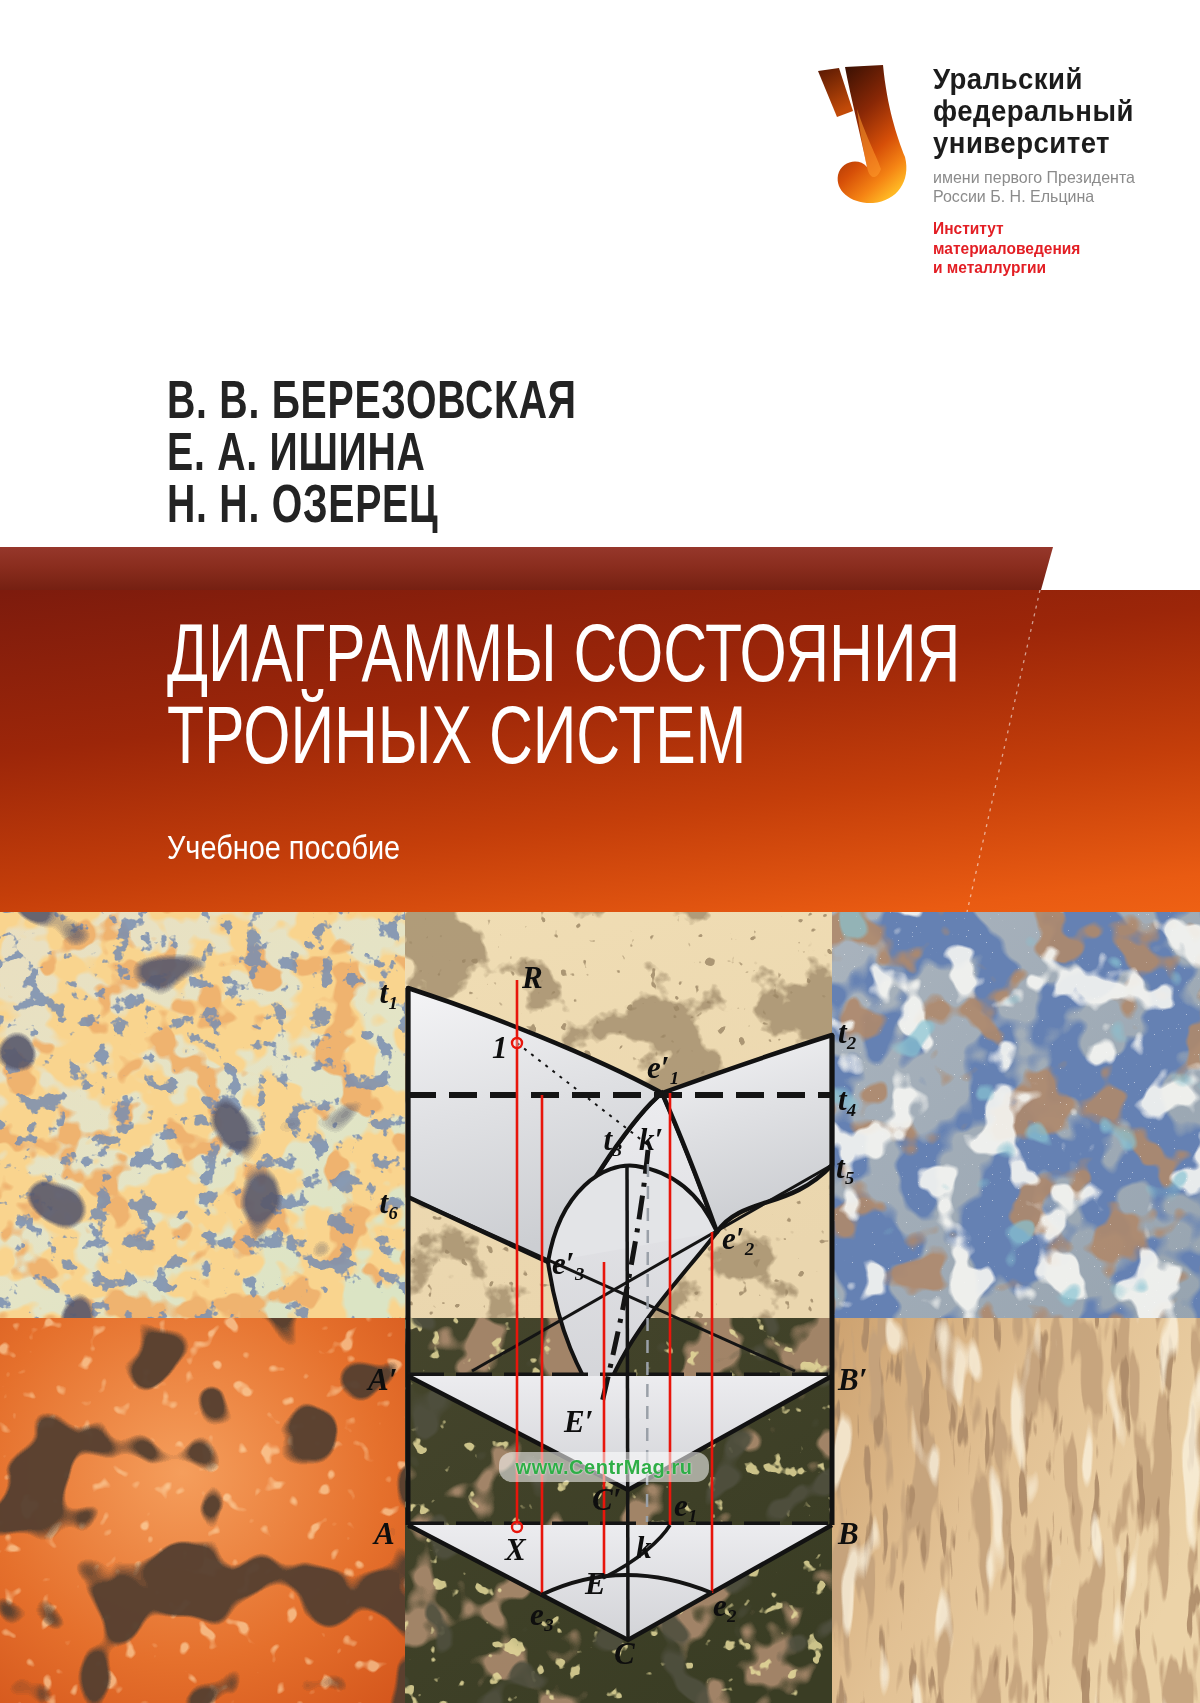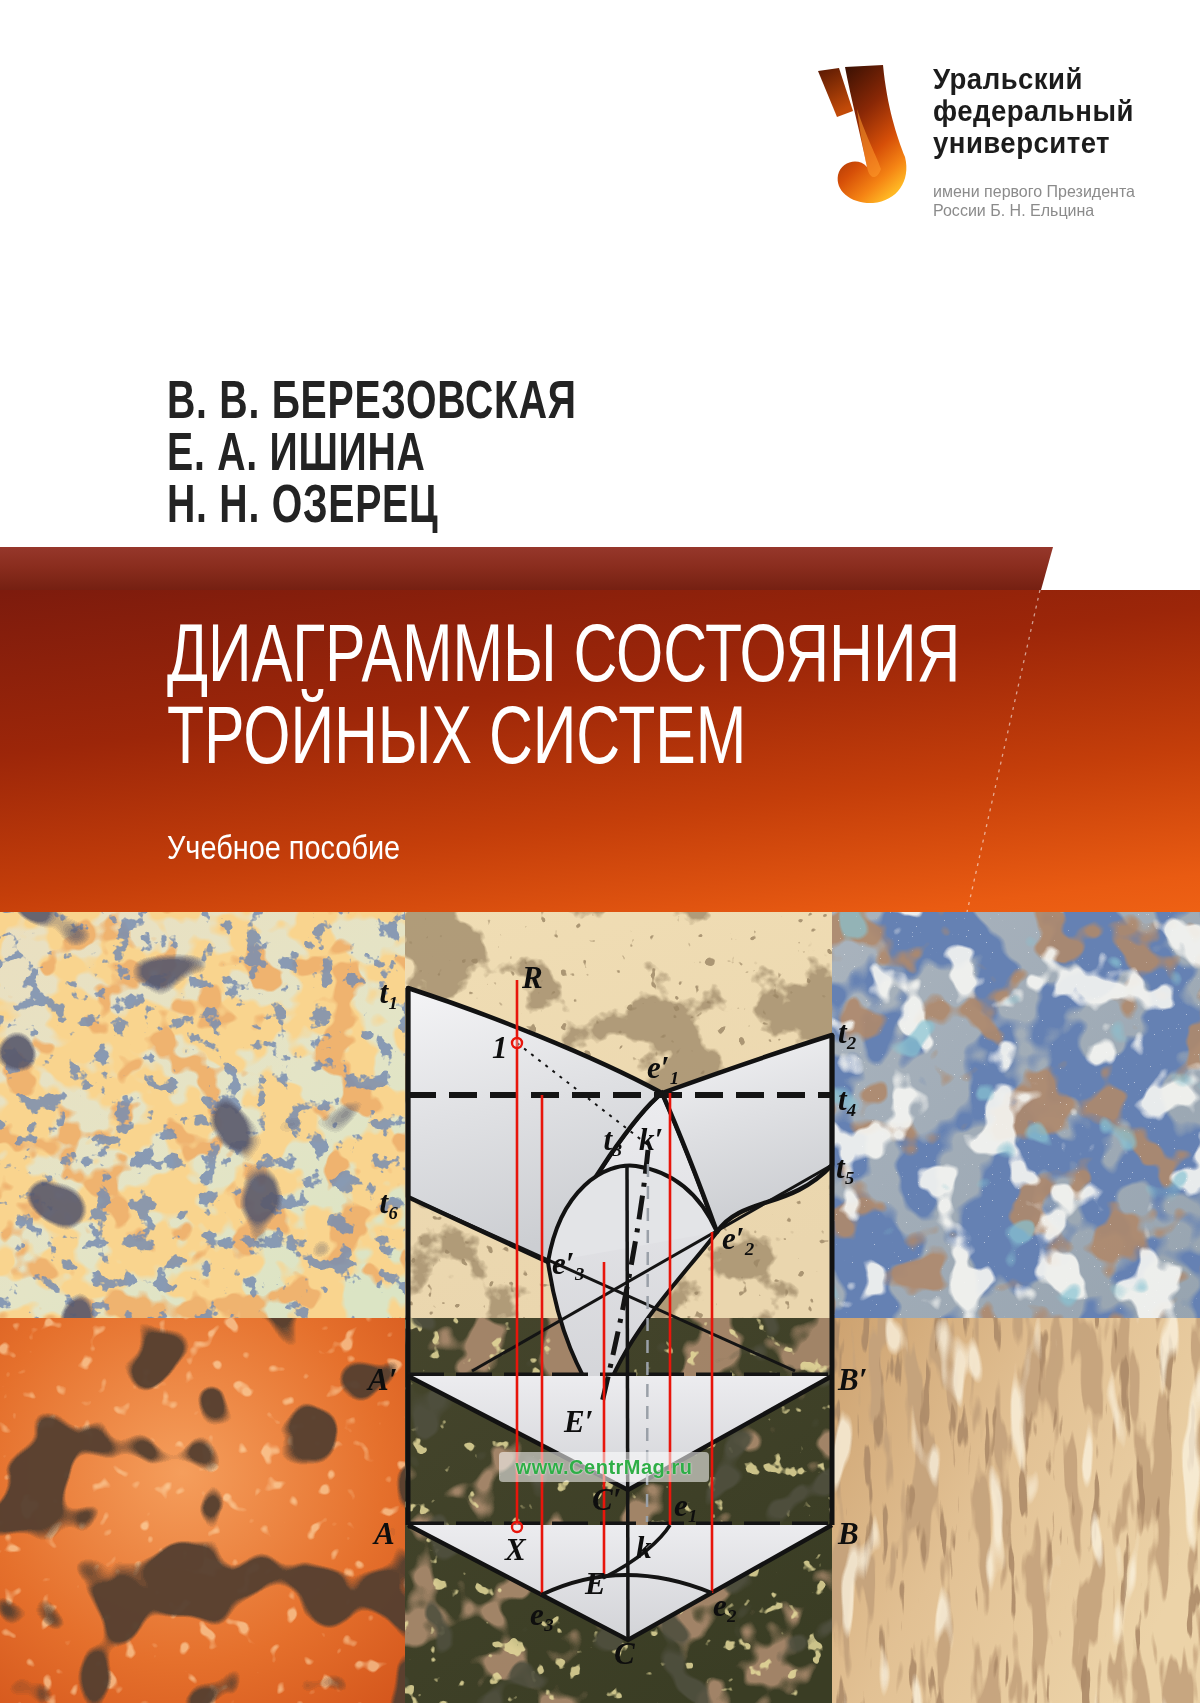--- a/index.html
+++ b/index.html
@@ -5,21 +5,21 @@
   html,body{margin:0;padding:0;background:#ffffff;}
   .cover{position:relative;width:1200px;height:1703px;background:#ffffff;overflow:hidden;
          font-family:"Liberation Sans",sans-serif;padding-left:16px;}
 
   
   .logo-block{position:absolute;left:815px;top:55px;width:360px;height:230px;}
   .logo-mark{position:absolute;left:0px;top:10px;width:100px;height:140px;}
   .logo-text{position:absolute;left:118px;top:8px;}
   .uni-line{font-weight:bold;font-size:29px;line-height:32px;color:#1c1c1c;
             transform:scaleX(.95);transform-origin:left top;letter-spacing:.5px;white-space:nowrap;}
-  .uni-sub{margin-top:23px;}
+  .uni-sub{margin-top:9px;}
   .uni-sub div{font-size:16.5px;line-height:19px;color:#8b8b8b;transform:scaleX(.97);
                transform-origin:left top;white-space:nowrap;}
   .uni-inst{margin-top:13px;}
   .uni-inst div{font-size:16px;line-height:19.5px;font-weight:bold;color:#e31e24;
                 transform:scaleX(.97);transform-origin:left top;white-space:nowrap;}
 
   
   .authors{position:absolute;left:167px;top:350px;margin-top:24px;}
   .author-line{font-weight:bold;font-size:53px;line-height:52px;color:#232323;
                transform:scaleX(.74);transform-origin:left top;letter-spacing:1px;white-space:nowrap;}
@@ -47,21 +47,21 @@
   .t-bc{left:405px;top:406px;width:427px;height:385px;}
   .t-br{left:832px;top:406px;width:368px;height:385px;}
 
   
   .diagram{position:absolute;left:0;top:912px;width:1200px;height:791px;}
   .dlabel{font-family:"Liberation Serif","DejaVu Serif",serif;font-style:italic;
           font-weight:bold;fill:#0e0e0e;}
 
   
   .watermark{position:absolute;left:499px;top:1452px;width:210px;height:30px;
-             background:rgba(255,255,255,.55);border-radius:4px;display:flex;
+             background:rgba(255,255,255,.55);border-radius:13px;display:flex;
              align-items:center;justify-content:center;}
   .watermark span{color:#2fae47;font-weight:bold;font-size:20px;letter-spacing:.5px;
                   text-shadow:0 0 2px #ffffff;white-space:nowrap;}
 </style>
 </head>
 <body>
 
 <div class="cover">
 
   <div class="logo-block">
@@ -85,20 +85,25 @@
                C46,72 36,34 30,2 Z" fill="url(#flame)"></path>
       <path d="M52,102 C48,84 44,60 42,44 C52,74 62,92 66,104 C62,116 54,114 52,102 Z" fill="#ff9a2e" opacity="0.55"></path>
     </svg>
     <div class="logo-text">
       <div class="uni-line">Уральский</div>
       <div class="uni-line">федеральный</div>
       <div class="uni-line">университет</div>
       <div class="uni-sub">
         <div>имени первого Президента</div>
         <div>России Б. Н. Ельцина</div>
+      </div>
+      <div class="uni-inst">
+        <div>Институт</div>
+        <div>материаловедения</div>
+        <div>и металлургии</div>
       </div>
     </div>
   </div>
 
   <div class="authors">
     <div class="author-line">В. В. БЕРЕЗОВСКАЯ</div>
     <div class="author-line">Е. А. ИШИНА</div>
     <div class="author-line">Н. Н. ОЗЕРЕЦ</div>
   </div>
 

